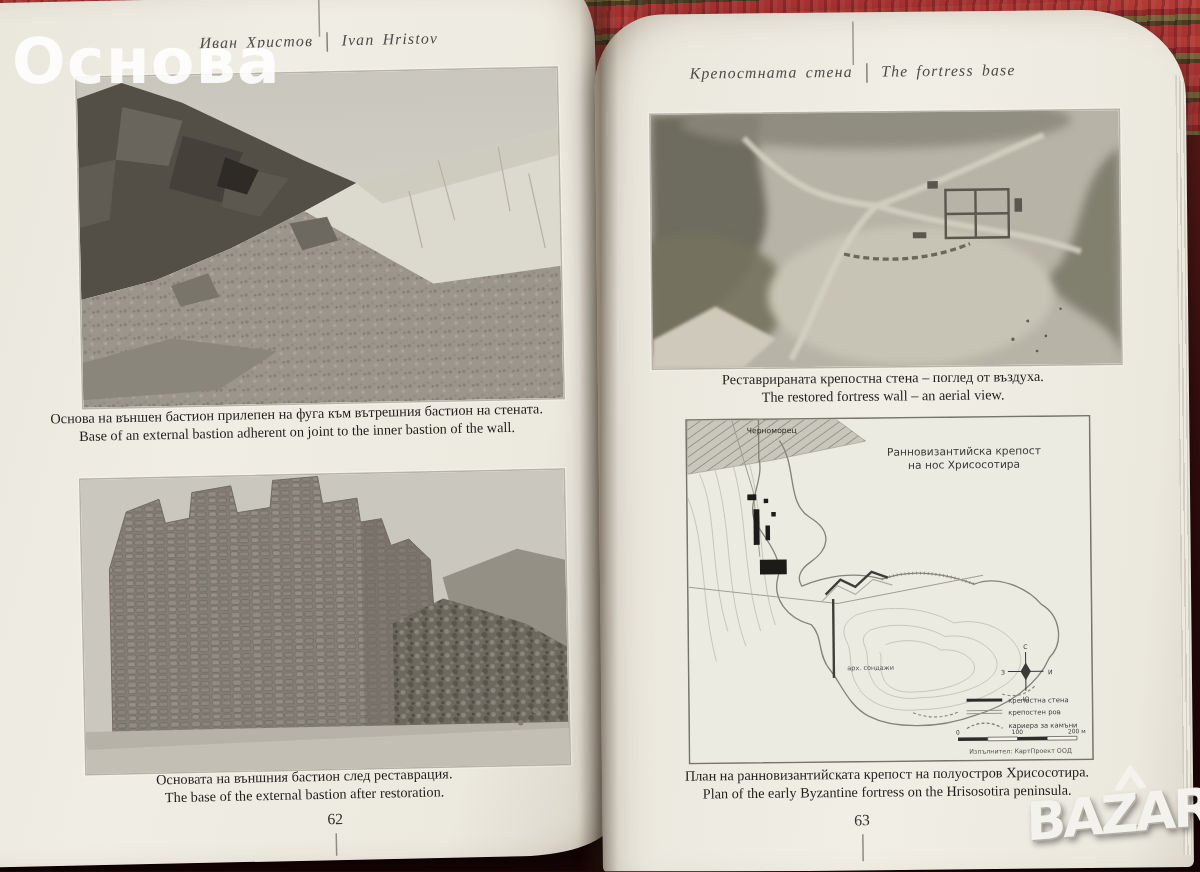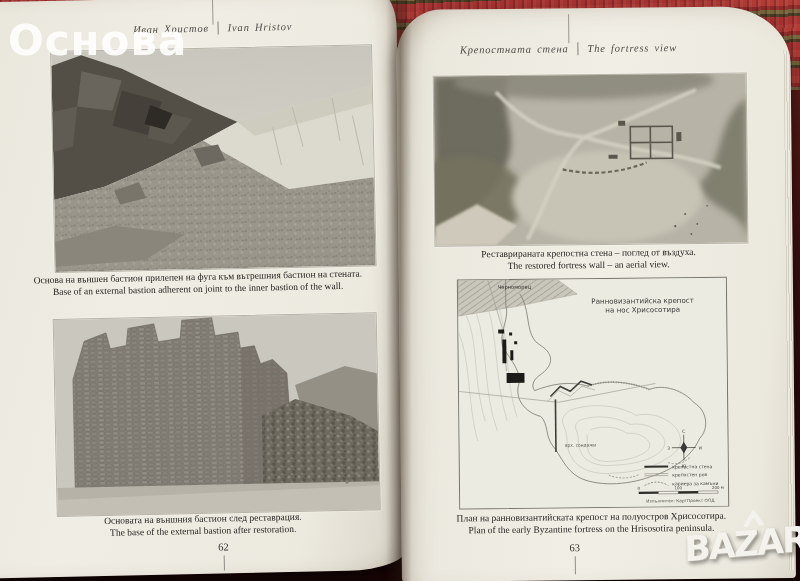--- a/index.html
+++ b/index.html
@@ -146,21 +146,21 @@
     <div class="pagenum" style="left:40px;top:544px;width:380px;">62</div>
     <div class="foot-rule" style="left:229.5px;top:558px;height:15px;"></div>
   </div>
 
   <div class="page page-right">
     <div class="edge-stack"></div>
     <div class="head-rule" style="left:171.5px;top:6px;height:29px;"></div>
     <div class="running-head" style="left:0px;top:34px;width:344px;">
       <span>Крепостната стена</span>
       <span class="vr"></span>
-      <span>The fortress view</span>
+      <span>The fortress base</span>
     </div>
 
     <div class="photo" style="left:36px;top:66px;width:312px;height:169px;">
       <svg width="312" height="169" viewBox="0 0 312 169">
         <defs>
           <filter id="p3b1" x="-30%" y="-30%" width="160%" height="160%">
               <feGaussianBlur stdDeviation="3"></feGaussianBlur>
             </filter>
           <filter id="p3b2" x="-30%" y="-30%" width="160%" height="160%">
               <feGaussianBlur stdDeviation="1.2"></feGaussianBlur>

